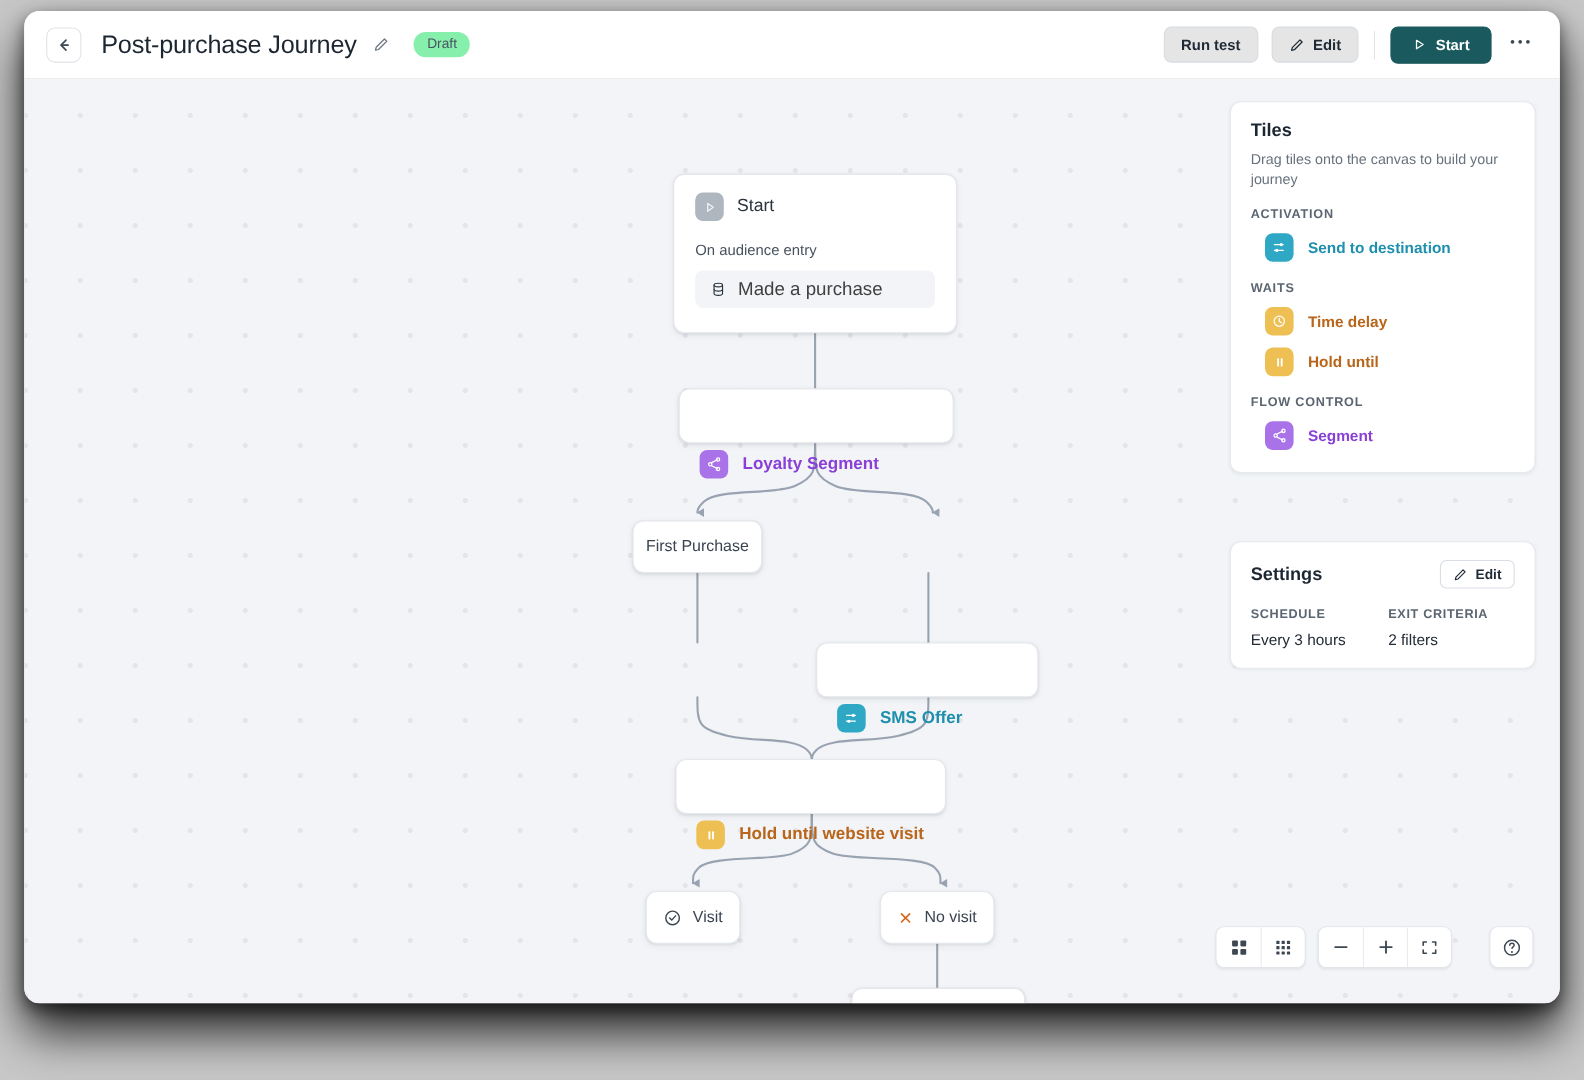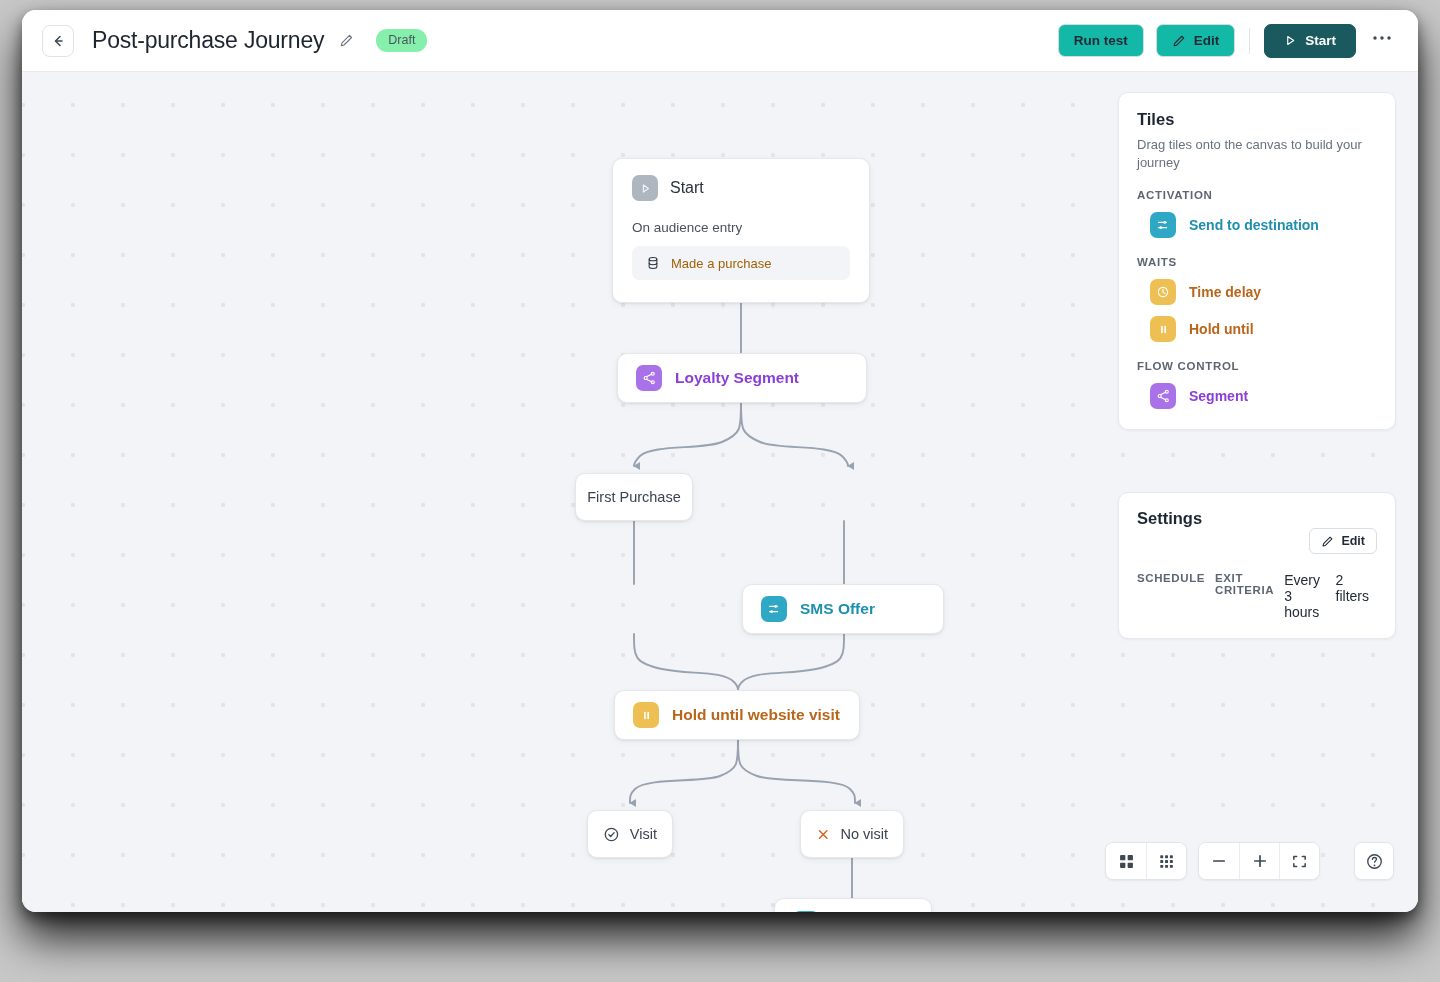--- a/index.html
+++ b/index.html
@@ -66,21 +66,21 @@
     line-height: 1;
   }
   .tb-right {
     margin-left: auto;
     display: flex; align-items: center; gap: 12px;
   }
   .btn {
     height: 33px;
     border: 1px solid #d6dbe1;
     border-radius: 7px;
-    background: #14b8a6;
+    background: #e5e5e5;
     color: #1f2a36;
     font-size: 13.5px;
     font-weight: bold;
     padding: 0 15px;
     display: flex; align-items: center; gap: 8px;
     cursor: pointer;
     white-space: nowrap;
   }
   .btn-primary {
     background: #1a5a5e;
@@ -132,20 +132,21 @@
   }
   .ic-teal { background: #2fa8c6; }
   .ic-purple { background: #a972e8; }
   .ic-amber { background: #eec053; }
   .ic-gray { background: #aeb6c0; }
 
   .node-row {
     display: flex; align-items: center; gap: 13px;
     height: 100%;
     padding: 0 18px;
+    margin-top: 44px;
   }
   .node-label { font-size: 15.5px; font-weight: bold; white-space: nowrap; }
   .lab-teal { color: #1e8fad; }
   .lab-purple { color: #8a3fd6; }
   .lab-amber { color: #b9651a; }
   .lab-plain { color: #3a4450; font-weight: normal; font-size: 14.5px; }
 
   
   #node-start {
     left: 590px; top: 86px;
@@ -155,22 +156,22 @@
   .start-head { display: flex; align-items: center; gap: 12px; }
   .start-head .t { font-size: 16px; color: #29323d; font-weight: normal; }
   .start-sub { margin-top: 19px; font-size: 13.5px; color: #48525e; }
   .start-chip {
     margin-top: 11px;
     background: #f3f4f7;
     border-radius: 7px;
     height: 34px;
     display: flex; align-items: center; gap: 11px;
     padding: 0 14px;
-    font-size: 13px;
-    color: #a16207;
+    font-size: 17px;
+    color: #404040;
   }
 
   #node-segment { left: 595px; top: 281px; width: 250px; height: 50px; }
   #node-first    { left: 553px; top: 401px; width: 118px; height: 48px; }
   #node-loyal    { left: 751px; top: 401px; width: 130px; height: 48px; }
   #node-welcome  { left: 509px; top: 512px; width: 200px; height: 50px; }
   #node-sms      { left: 720px; top: 512px; width: 202px; height: 50px; }
   #node-hold     { left: 592px; top: 618px; width: 246px; height: 50px; }
   #node-visit    { left: 565px; top: 738px; width: 86px; height: 48px; }
   #node-novisit  { left: 778px; top: 738px; width: 104px; height: 48px; }
@@ -201,38 +202,38 @@
   }
   .tile-item {
     margin-top: 11px;
     display: flex; align-items: center; gap: 13px;
     cursor: pointer;
     margin-left: 13px;
   }
   .tile-item .lbl { font-size: 14px; font-weight: bold; }
 
   #panel-settings { top: 420px; padding: 16px 18px 18px; }
-  .settings-head { display: flex; align-items: flex-start; flex-direction: column; }
+  .settings-head { display: flex; align-items: center; }
   .edit-mini {
     margin-left: auto;
     height: 26px;
     border: 1px solid #d9dee4;
     border-radius: 6px;
     background: #fff;
     display: flex; align-items: center; gap: 7px;
     padding: 0 11px;
     font-size: 12.5px;
     font-weight: bold;
     color: #1f2a36;
     cursor: pointer;
   }
   .settings-grid {
     margin-top: 18px;
     display: grid;
-    grid-template-columns: 1fr 1fr 1fr 1fr;
+    grid-template-columns: 1fr 1fr;
     column-gap: 10px;
     row-gap: 8px;
   }
   .set-k { font-size: 11.5px; font-weight: bold; letter-spacing: 0.6px; color: #5c6672; }
   .set-v { font-size: 14px; color: #222b36; }
 
   
   .ctrl-group {
     position: absolute;
     height: 38px;

